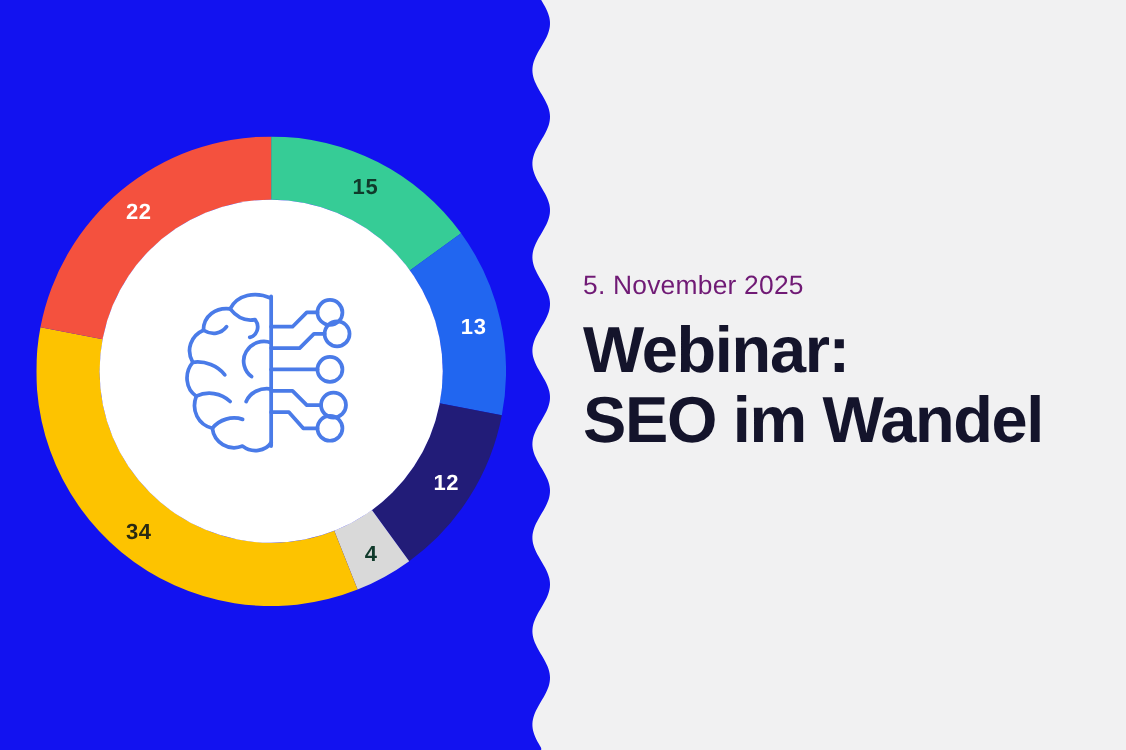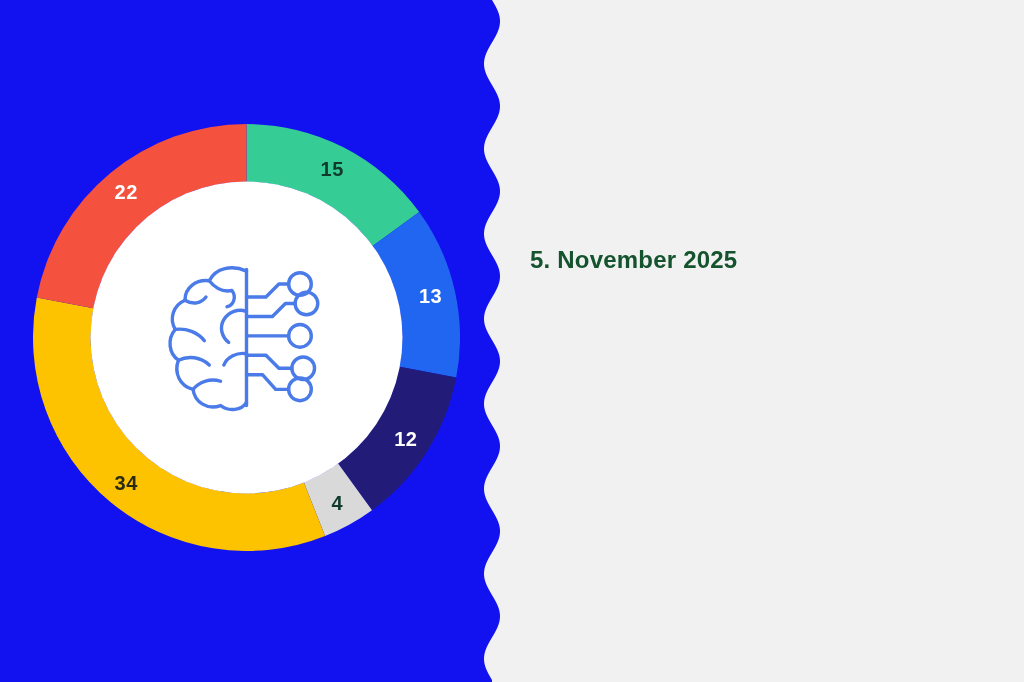--- a/index.html
+++ b/index.html
@@ -35,22 +35,22 @@
   .right-panel{
     position:absolute;left:520px;top:0;width:504px;height:682px;
     background:#F1F1F2;
   }
   .text-block{
     position:absolute;left:10px;top:247px;width:490px;
   }
   .kicker{
     font-family:"Liberation Sans", sans-serif;
     font-size:24px;
-    font-weight:700;
-    color:#14532d;
+    font-weight:400;
+    color:#701a75;
     letter-spacing:0.2px;
     margin:0 0 14px 0;
     line-height:1.1;
   }
   .headline{
     font-family:"Liberation Sans", sans-serif;
     font-size:59px;
     font-weight:bold;
     color:#14142B;
     letter-spacing:-1.2px;
@@ -124,16 +124,18 @@
           <circle cx="85" cy="66" r="7"></circle>
           <circle cx="83" cy="79" r="7"></circle>
         </g>
       </svg>
     </div>
   </div>
 
   <div class="right-panel">
     <div class="text-block">
       <p class="kicker">5. November 2025</p>
+      <h1 class="headline">Webinar:
+SEO im Wandel</h1>
     </div>
   </div>
 
 </div>
 
 </body></html>

